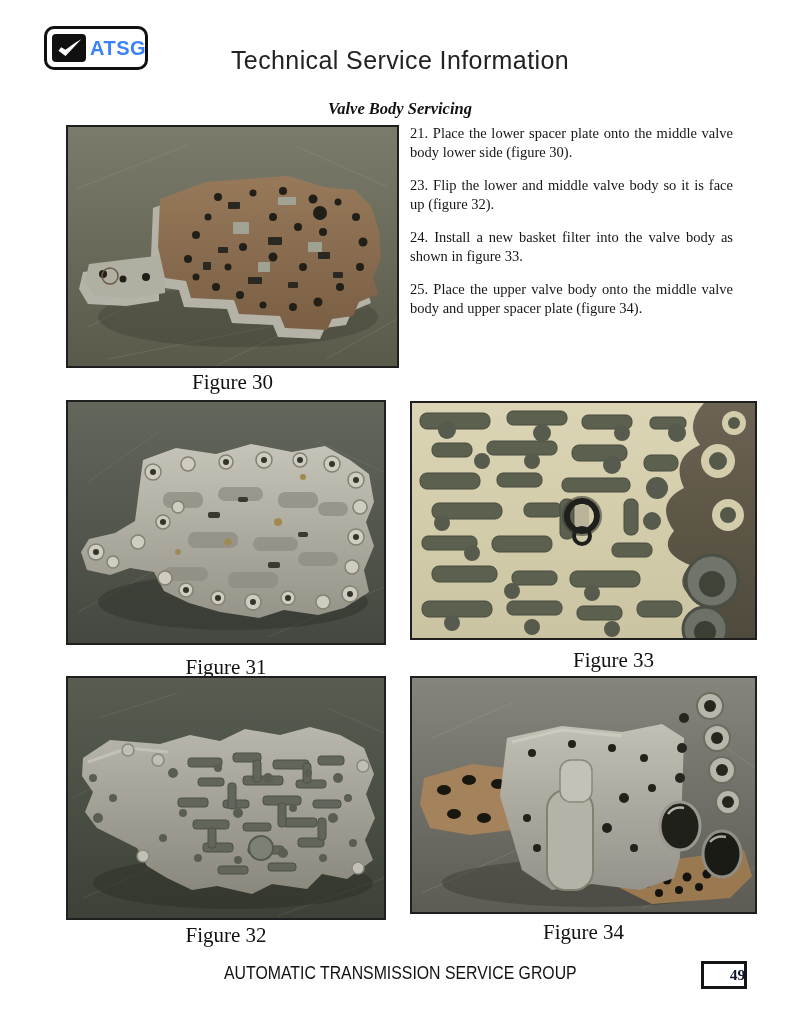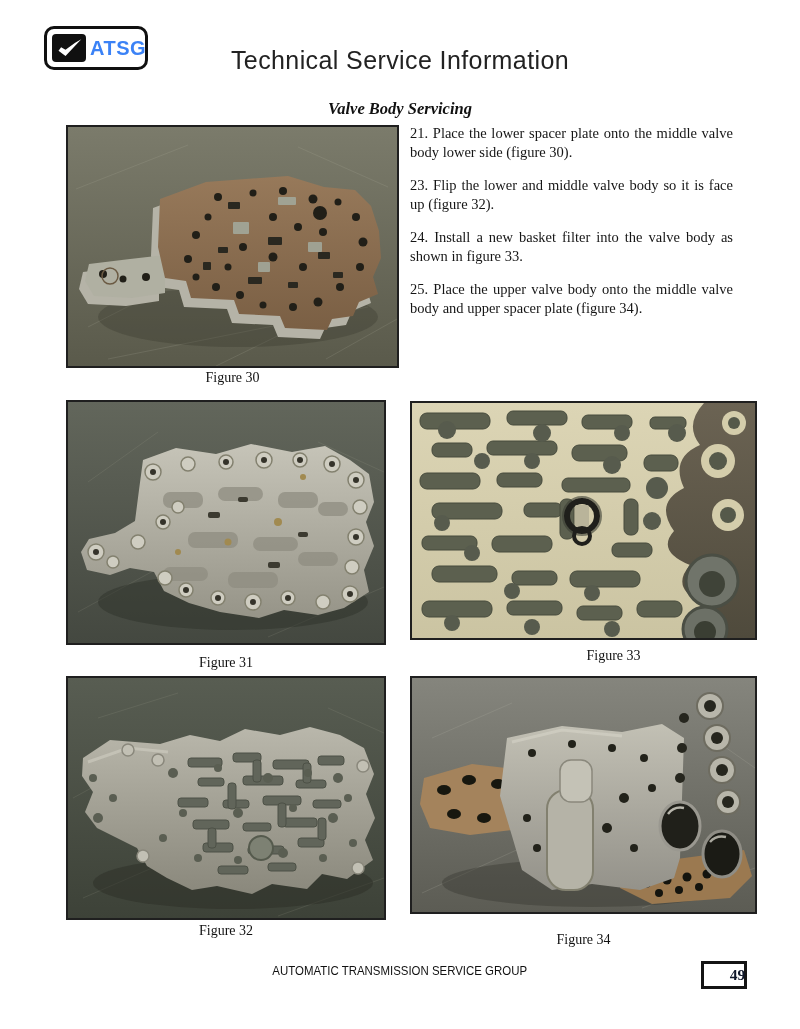--- a/index.html
+++ b/index.html
@@ -21,30 +21,30 @@
         font-size:16.5px;font-weight:bold;font-style:italic;color:#111;margin-top:8px;}
 
   
   .instructions{position:absolute;left:410px;top:124px;width:323px;}
   .instructions p{margin:0 0 14px 0;font-size:14.5px;line-height:19px;text-align:justify;color:#151515;}
 
   
   figure{position:absolute;margin:0;}
   .photo{box-sizing:border-box;border:2px solid #1f1f1f;background:#666;overflow:hidden;}
   .photo svg{display:block;}
-  figcaption{text-align:center;font-size:14px;color:#111;}
+  figcaption{text-align:center;font-size:21px;color:#111;}
   #fig30{left:66px;top:125px;width:333px;}  #fig30 .photo{width:333px;height:243px;} #fig30 figcaption{margin-top:2px;}
   #fig31{left:66px;top:400px;width:320px;}  #fig31 .photo{width:320px;height:245px;} #fig31 figcaption{margin-top:10px;text-align:center;}
   #fig33{left:410px;top:401px;width:407px;} #fig33 .photo{width:347px;height:239px;} #fig33 figcaption{margin-top:8px;}
   #fig32{left:66px;top:676px;width:320px;}  #fig32 .photo{width:320px;height:244px;} #fig32 figcaption{margin-top:3px;}
-  #fig34{left:410px;top:676px;width:347px;} #fig34 .photo{width:347px;height:238px;} #fig34 figcaption{margin-top:18px;}
+  #fig34{left:410px;top:676px;width:347px;} #fig34 .photo{width:347px;height:238px;} #fig34 figcaption{margin-top:6px;}
 
   
   .footer-text{position:absolute;left:0;top:963px;width:800px;text-align:center;
-        font-family:"Liberation Sans",sans-serif;font-size:13px;color:#111;}
+        font-family:"Liberation Sans",sans-serif;font-size:18px;color:#111;}
   .footer-text span{display:inline-block;transform:scaleX(.88);}
   .page-badge{position:absolute;left:701px;top:961px;width:46px;height:28px;box-sizing:border-box;
         border:3px solid #141414;background:#fff;display:flex;align-items:center;justify-content:center;
         font-weight:bold;font-size:15.5px;color:#0f172a;padding-left:27px;}
 </style>
 </head>
 <body>
 
 <div id="page">
 

